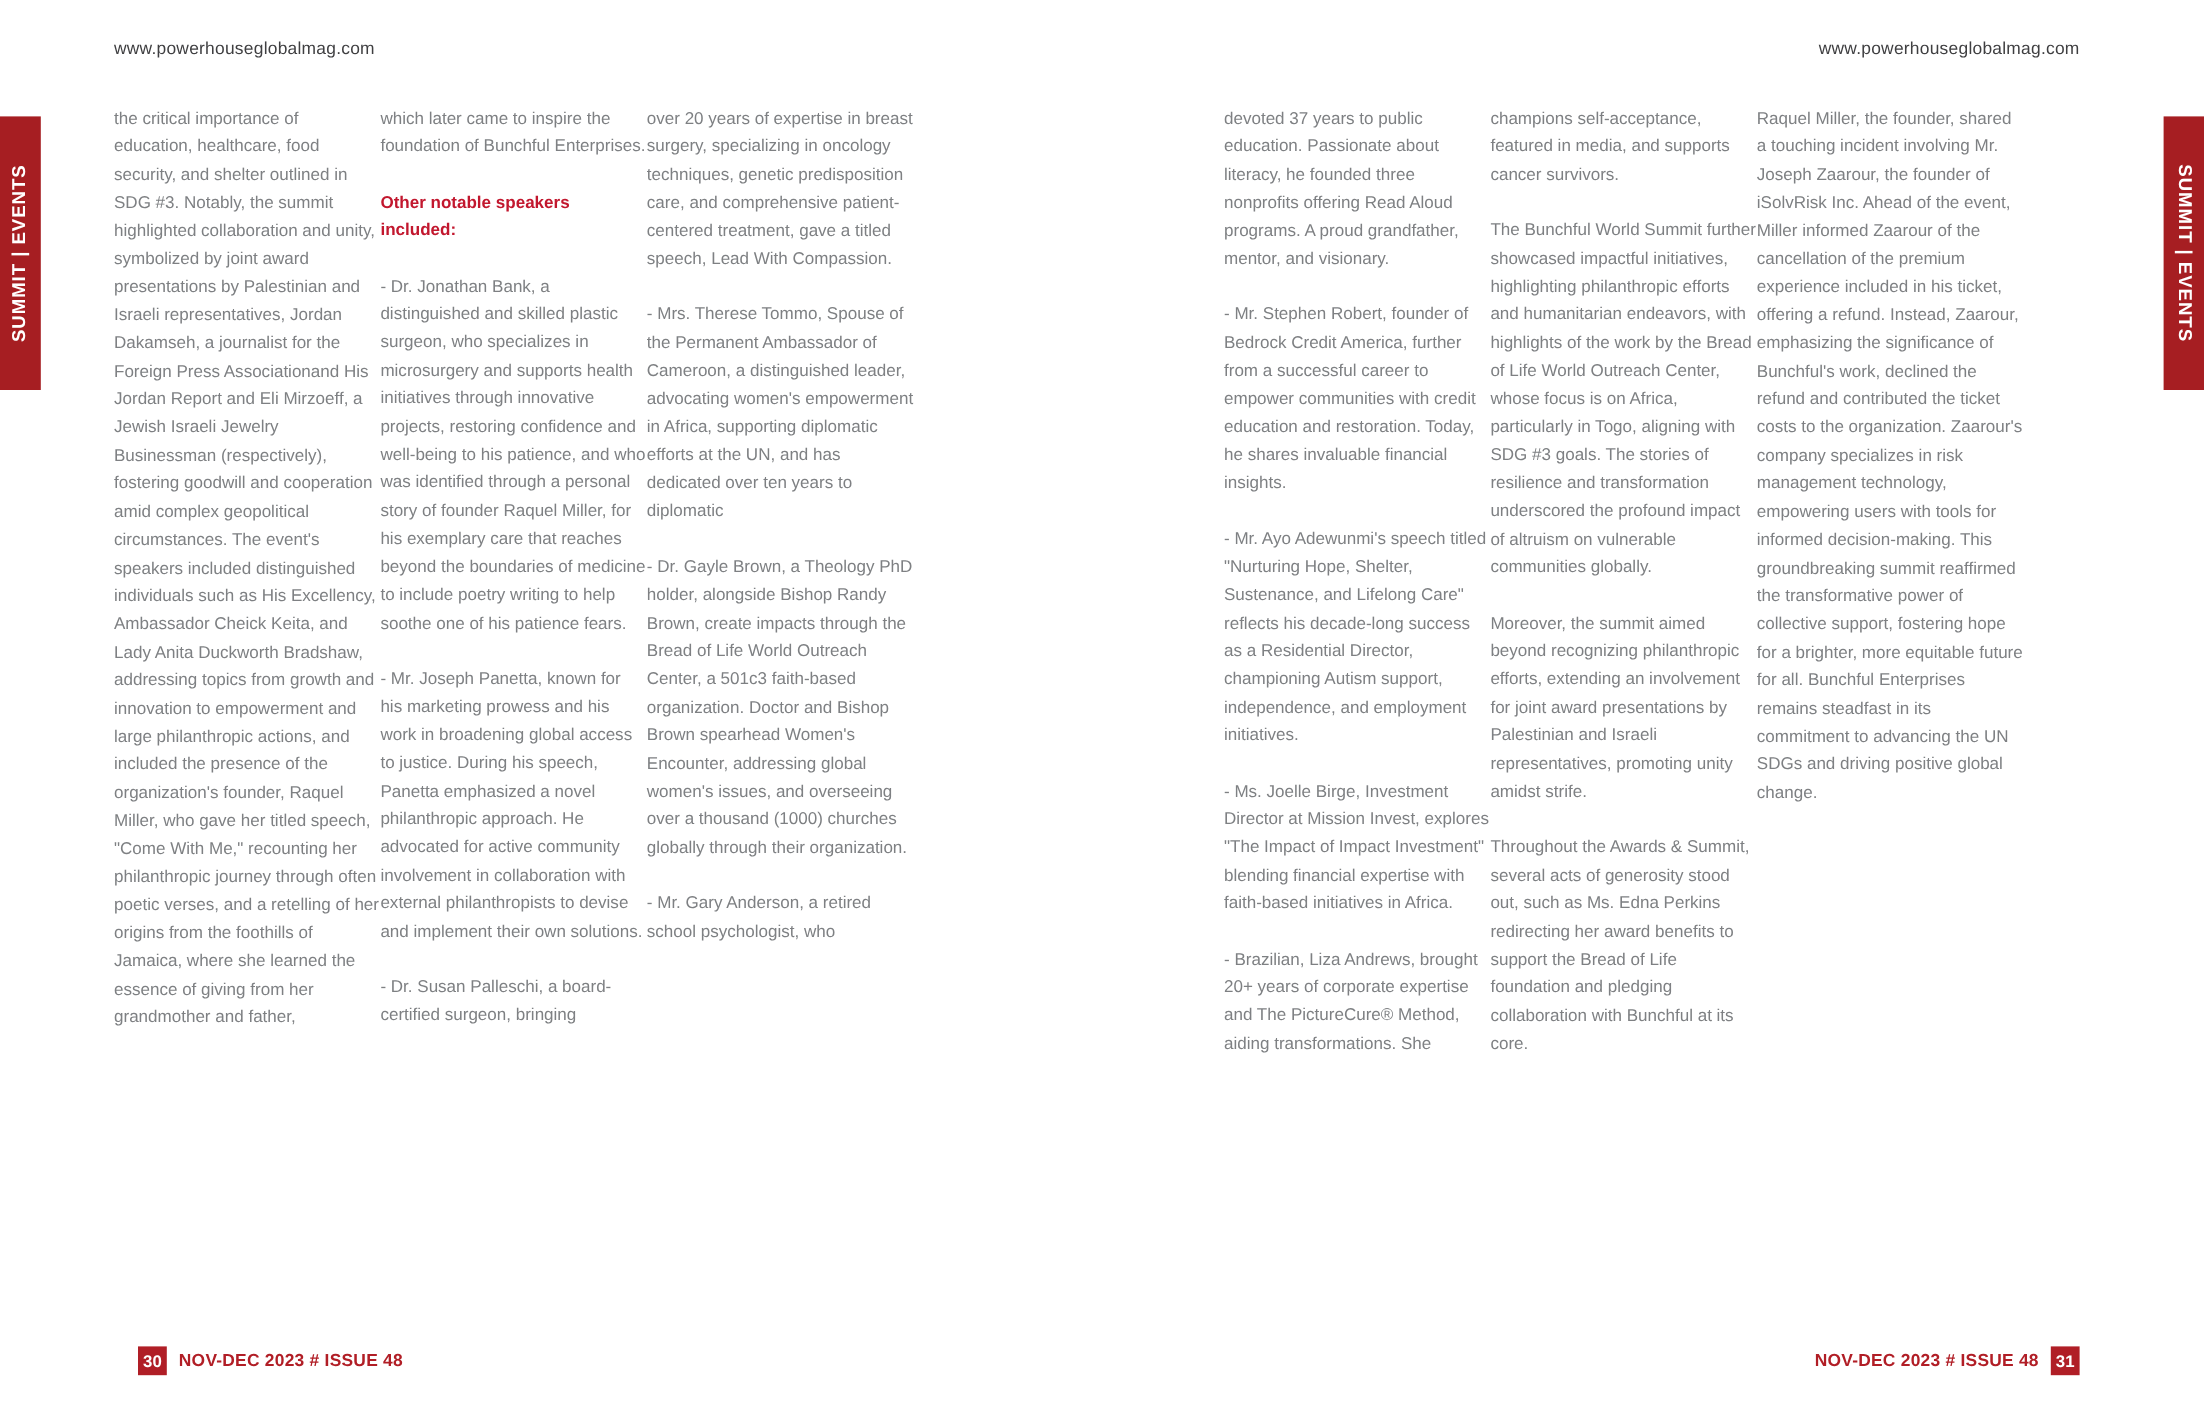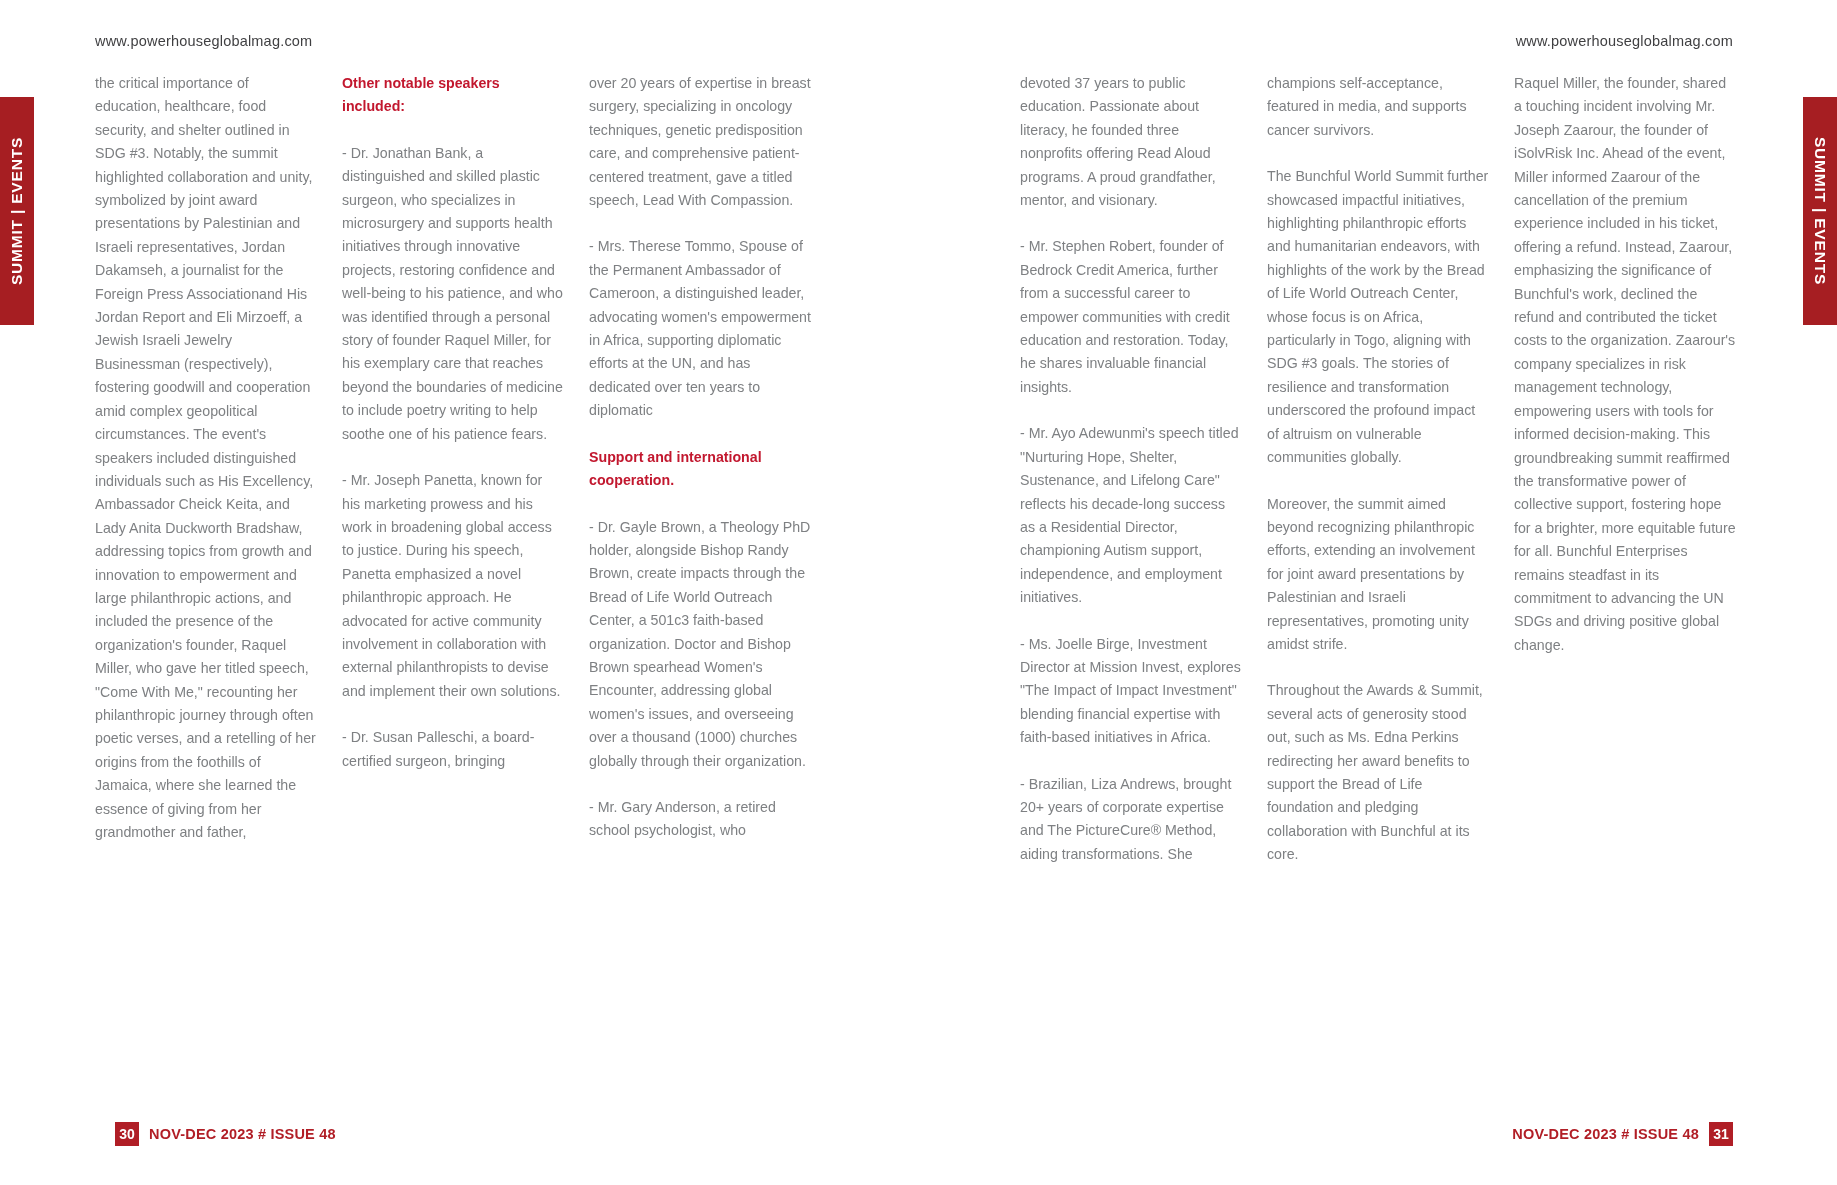--- a/index.html
+++ b/index.html
@@ -13,22 +13,22 @@
   .page{position:absolute;top:0;height:874px;width:918px;}
   #page-left{left:0;}
   #page-right{left:919px;}
   .header-url{
     position:absolute;top:33px;
     font-size:14.5px;color:#3f3f41;letter-spacing:0.2px;
   }
   #page-left .header-url{left:95px;}
   #page-right .header-url{right:104px;}
   .columns{
-    position:absolute;top:72px;
-    display:flex;gap:25px;
+    position:absolute;top:88px;
+    display:flex;
   }
   #page-left .columns{left:95px;}
   #page-right .columns{left:101px;}
   .col{width:222px;}
   .para, .heading{
     margin:0 0 23px 0;
     font-size:14.2px;line-height:23.4px;
   }
   .para{color:#7e8083;}
   .heading{color:#c2172e;font-weight:bold;}
@@ -75,29 +75,29 @@
     <span>SUMMIT | EVENTS</span>
   </div>
 
   <div class="page" id="page-left">
     <div class="header-url">www.powerhouseglobalmag.com</div>
     <div class="columns">
       <div class="col">
           <p class="para">the critical importance of education, healthcare, food security, and shelter outlined in SDG #3. Notably, the summit highlighted collaboration and unity, symbolized by joint award presentations by Palestinian and Israeli representatives, Jordan Dakamseh, a journalist for the Foreign Press Associationand His Jordan Report and Eli Mirzoeff, a Jewish Israeli Jewelry Businessman (respectively), fostering goodwill and cooperation amid complex geopolitical circumstances. The event's speakers included distinguished individuals such as His Excellency, Ambassador Cheick Keita, and Lady Anita Duckworth Bradshaw, addressing topics from growth and innovation to empowerment and large philanthropic actions, and included the presence of the organization's founder, Raquel Miller, who gave her titled speech, "Come With Me," recounting her philanthropic journey through often poetic verses, and a retelling of her origins from the foothills of Jamaica, where she learned the essence of giving from her grandmother and father,</p>
         </div>
       <div class="col">
+          <p class="para">which later came to inspire the foundation of Bunchful Enterprises.</p>
           <p class="heading">Other notable speakers included:</p>
           <p class="para">- Dr. Jonathan Bank, a distinguished and skilled plastic surgeon, who specializes in microsurgery and supports health initiatives through innovative projects, restoring confidence and well-being to his patience, and who was identified through a personal story of founder Raquel Miller, for his exemplary care that reaches beyond the boundaries of medicine to include poetry writing to help soothe one of his patience fears.</p>
           <p class="para">- Mr. Joseph Panetta, known for his marketing prowess and his work in broadening global access to justice. During his speech, Panetta emphasized a novel philanthropic approach. He advocated for active community involvement in collaboration with external philanthropists to devise and implement their own solutions.</p>
           <p class="para">- Dr. Susan Palleschi, a board-certified surgeon, bringing</p>
         </div>
       <div class="col">
           <p class="para">over 20 years of expertise in breast surgery, specializing in oncology techniques, genetic predisposition care, and comprehensive patient-centered treatment, gave a titled speech, Lead With Compassion.</p>
           <p class="para">- Mrs. Therese Tommo, Spouse of the Permanent Ambassador of Cameroon, a distinguished leader, advocating women's empowerment in Africa, supporting diplomatic efforts at the UN, and has dedicated over ten years to diplomatic</p>
-          <p class="heading">Support and international cooperation.</p>
           <p class="para">- Dr. Gayle Brown, a Theology PhD holder, alongside Bishop Randy Brown, create impacts through the Bread of Life World Outreach Center, a 501c3 faith-based organization. Doctor and Bishop Brown spearhead Women's Encounter, addressing global women's issues, and overseeing over a thousand (1000) churches globally through their organization.</p>
           <p class="para">- Mr. Gary Anderson, a retired school psychologist, who</p>
         </div>
     </div>
     <div class="footer">
       <div class="page-num-box">30</div>
       <div class="issue-label">NOV-DEC 2023 # ISSUE 48</div>
     </div>
   </div>
 

